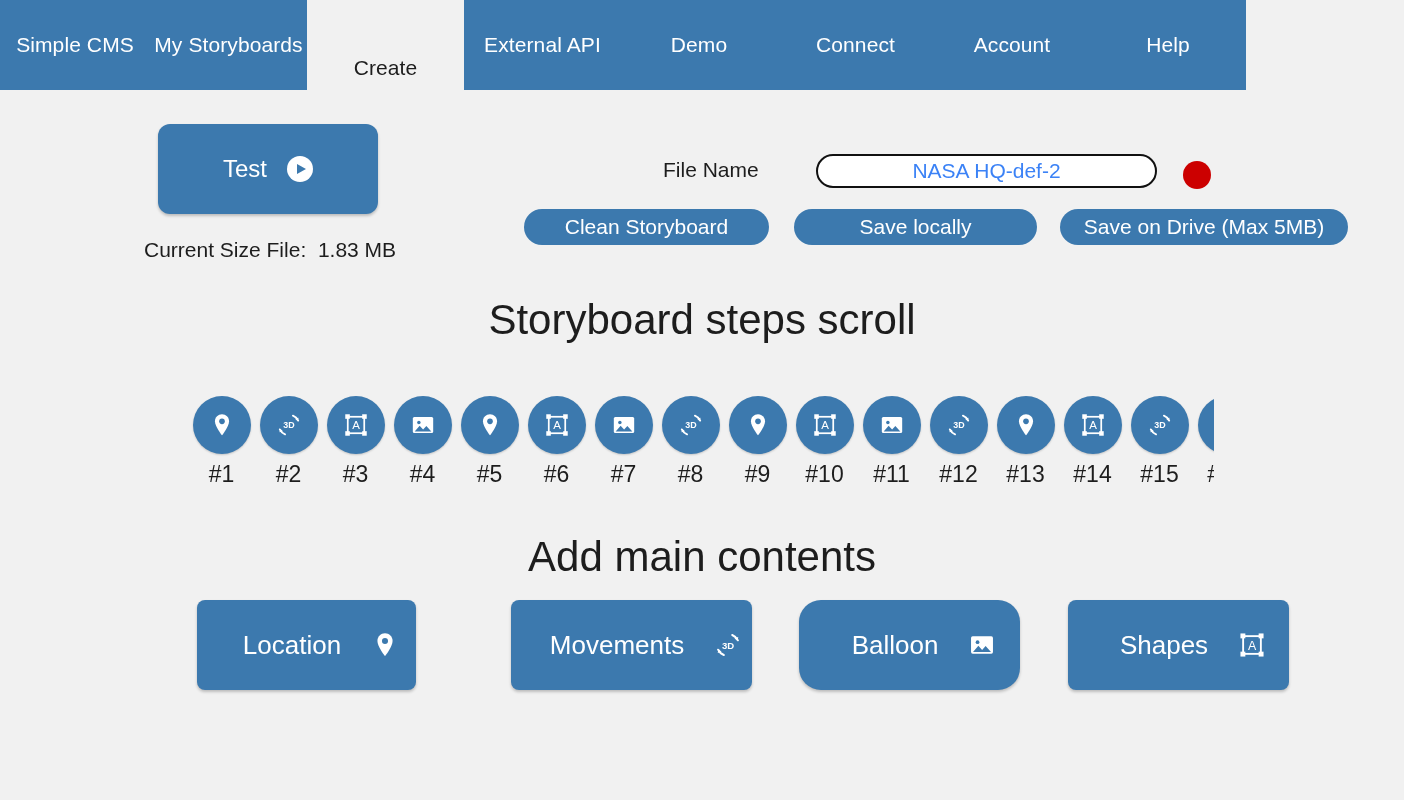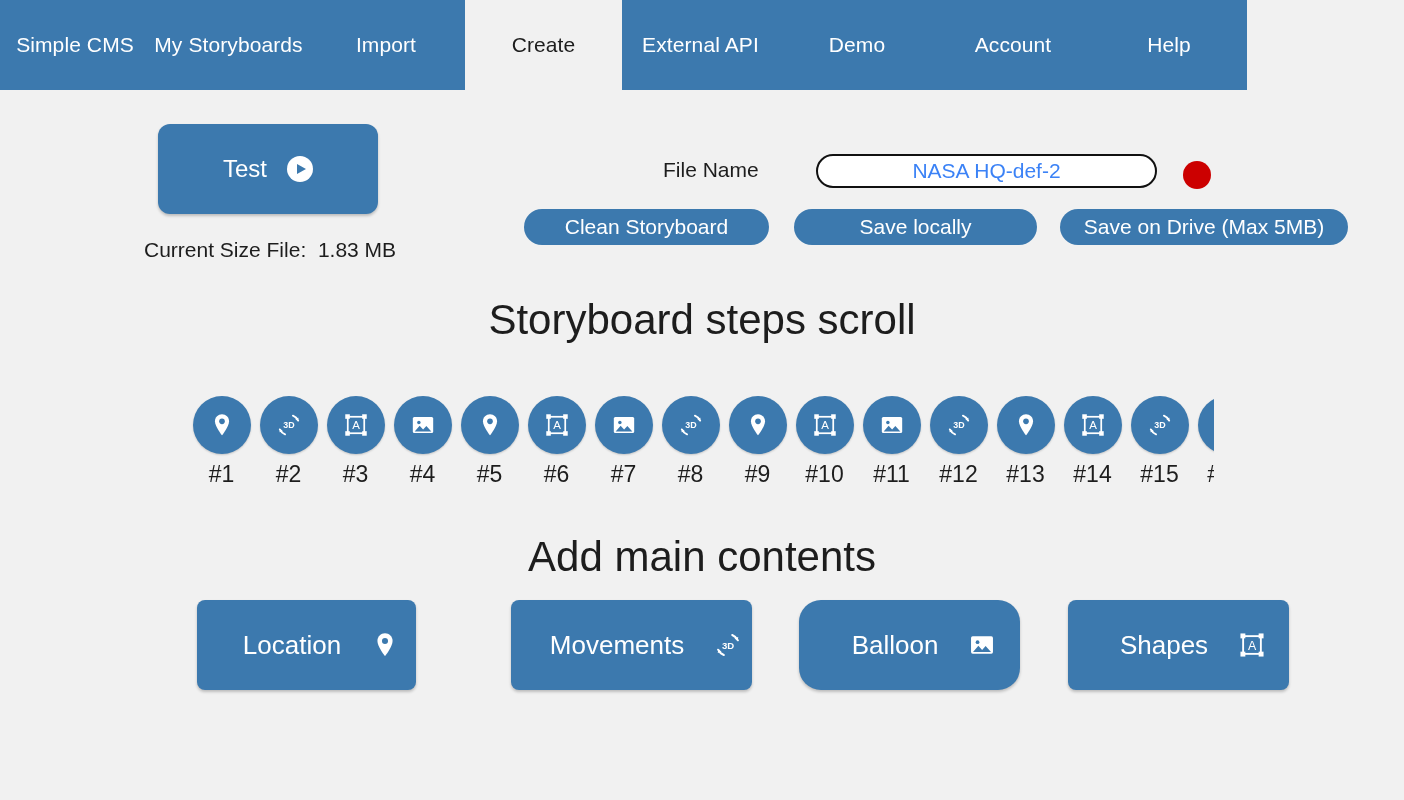--- a/index.html
+++ b/index.html
@@ -25,20 +25,21 @@
     font-size: 21px;
     letter-spacing: .1px;
     white-space: nowrap;
     height: 90px;
     cursor: pointer;
     user-select: none;
   }
   .nav-tab.active {
     background: #f1f1f1;
     color: #1d1d1d;
+    margin-top: 23px;
   }
 
   
   .test-btn {
     position: absolute; left: 158px; top: 124px;
     width: 220px; height: 90px;
     background: #3c79ae;
     border-radius: 12px;
     display: flex; align-items: center; justify-content: center;
     gap: 20px;
@@ -167,31 +168,31 @@
 
 <div id="app">
 
   <div class="navbar">
       <div class="nav-tab" style="width: 150px;">
         <span>Simple CMS</span>
       </div>
       <div class="nav-tab" style="width: 157px;">
         <span>My Storyboards</span>
       </div>
-      <div class="nav-tab" style="width: 158px;">
-        <span>Import</span>
-      </div>
       <div class="nav-tab active" style="width: 157px;">
         <span>Create</span>
       </div>
       <div class="nav-tab" style="width: 157px;">
         <span>External API</span>
       </div>
       <div class="nav-tab" style="width: 156px;">
         <span>Demo</span>
+      </div>
+      <div class="nav-tab" style="width: 157px;">
+        <span>Connect</span>
       </div>
       <div class="nav-tab" style="width: 156px;">
         <span>Account</span>
       </div>
       <div class="nav-tab" style="width: 156px;">
         <span>Help</span>
       </div>
     </div>
 
   <div class="test-btn">

